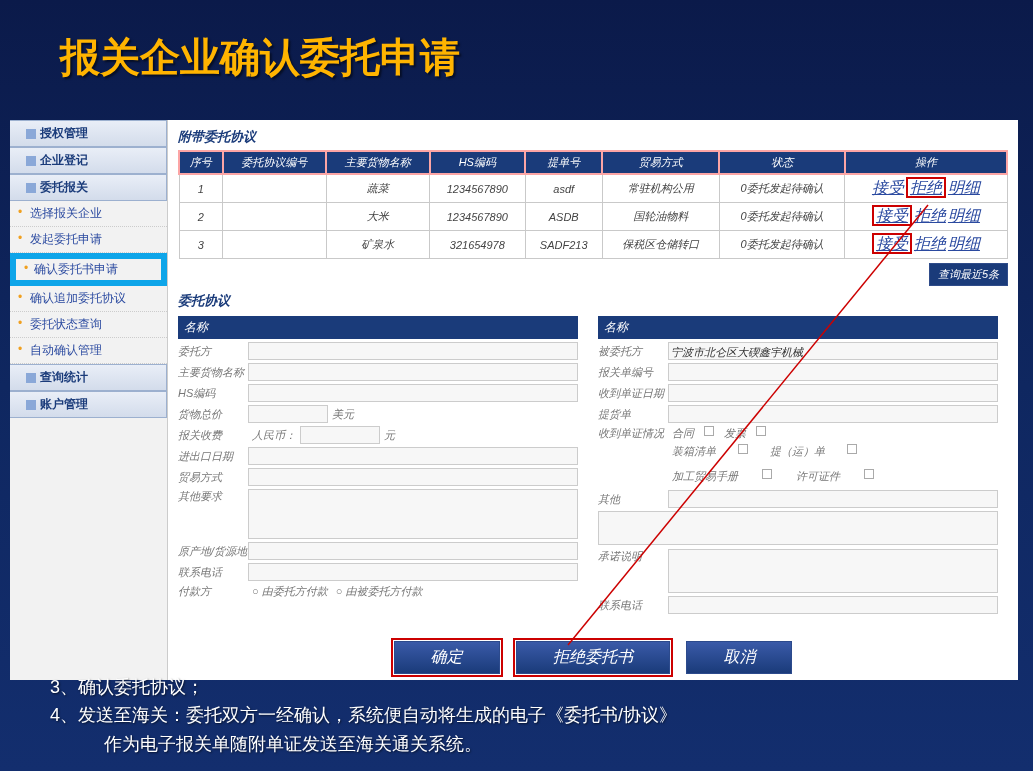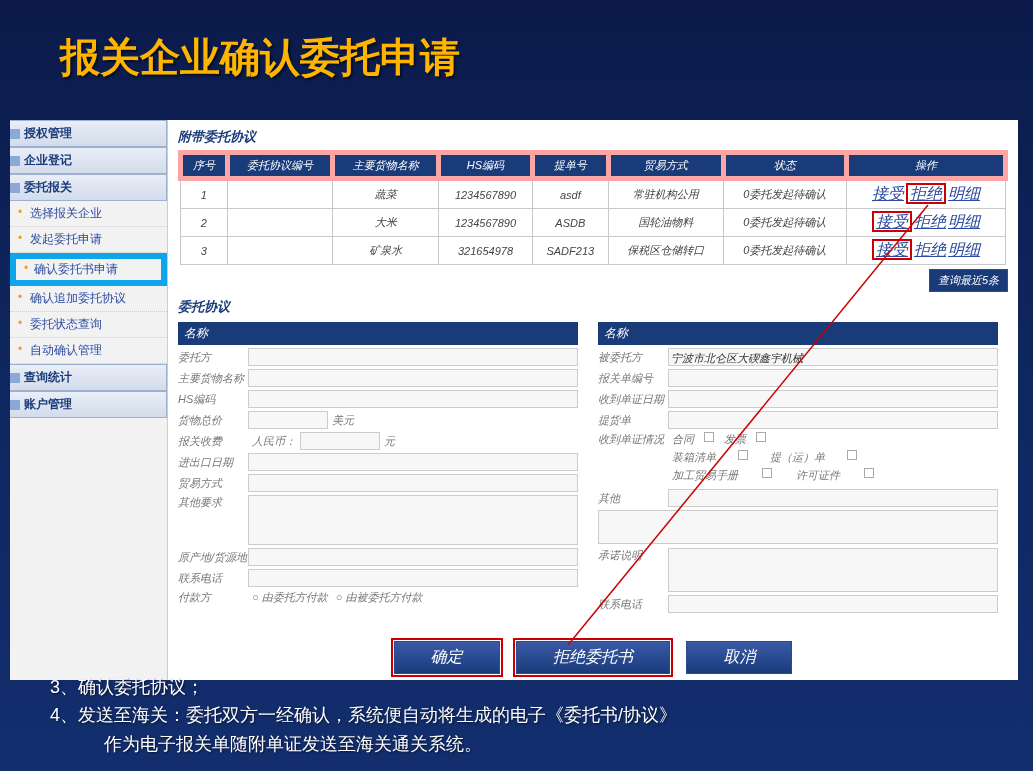--- a/index.html
+++ b/index.html
@@ -30,21 +30,21 @@
   .sidebar {
     width: 158px;
     background: #f2f2f2;
     border-right: 1px solid #ccc;
     font-size: 12px;
   }
   .side-top {
     background: linear-gradient(#e9eef7,#d3dceb);
     border: 1px solid #9cb0cf;
     border-left: none;
-    padding: 4px 0;
+    padding: 4px 16px;
     color: #1a3b7a;
     font-weight: bold;
     display: flex;
     align-items: center;
     gap: 4px;
   }
   .side-top .book {
     width: 10px; height: 10px; background:#8aa8d8; display:inline-block;
   }
   .side-sub {
@@ -79,21 +79,21 @@
     margin: 2px 0 4px 0;
   }
   table.grid {
     width: 100%;
     border-collapse: collapse;
     font-size: 11px;
   }
   table.grid th {
     background: #1a3b7a;
     color: #fff;
-    border: 5px solid #fca5a5;
+    border: 2px solid #fca5a5;
     padding: 3px 4px;
     font-weight: normal;
     text-align: center;
   }
   table.grid td {
     border: 1px solid #c9c9c9;
     padding: 3px 4px;
     text-align: center;
     color: #444;
   }
@@ -342,21 +342,21 @@
           </div>
         <div class="field-row" style="align-items:flex-start">
           <span class="field-label">收到单证情况</span>
           <div style="flex:1">
             <div style="display:flex;gap:6px;margin-bottom:3px">
               <span class="inline-text">合同</span>
                 <span class="chk"></span>
               <span class="inline-text">发票</span>
                 <span class="chk"></span>
             </div>
-            <div style="display:flex;gap:18px;margin-bottom:3px">
+            <div style="display:flex;gap:18px;margin-bottom:10px">
               <span class="inline-text">装箱清单</span>
                 <span class="chk"></span>
               <span class="inline-text">提（运）单</span>
                 <span class="chk"></span>
             </div>
             <div style="display:flex;gap:20px;margin-bottom:3px">
               <span class="inline-text">加工贸易手册</span>
                 <span class="chk"></span>
               <span class="inline-text">许可证件</span>
                 <span class="chk"></span>

